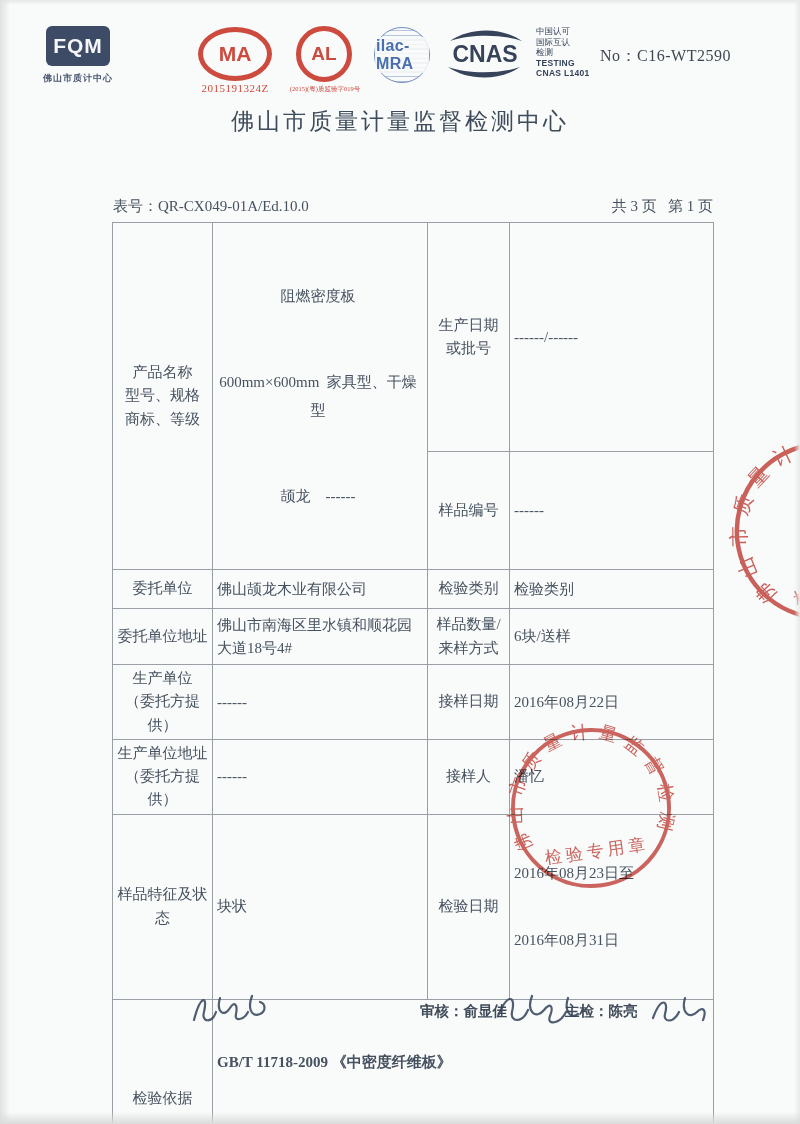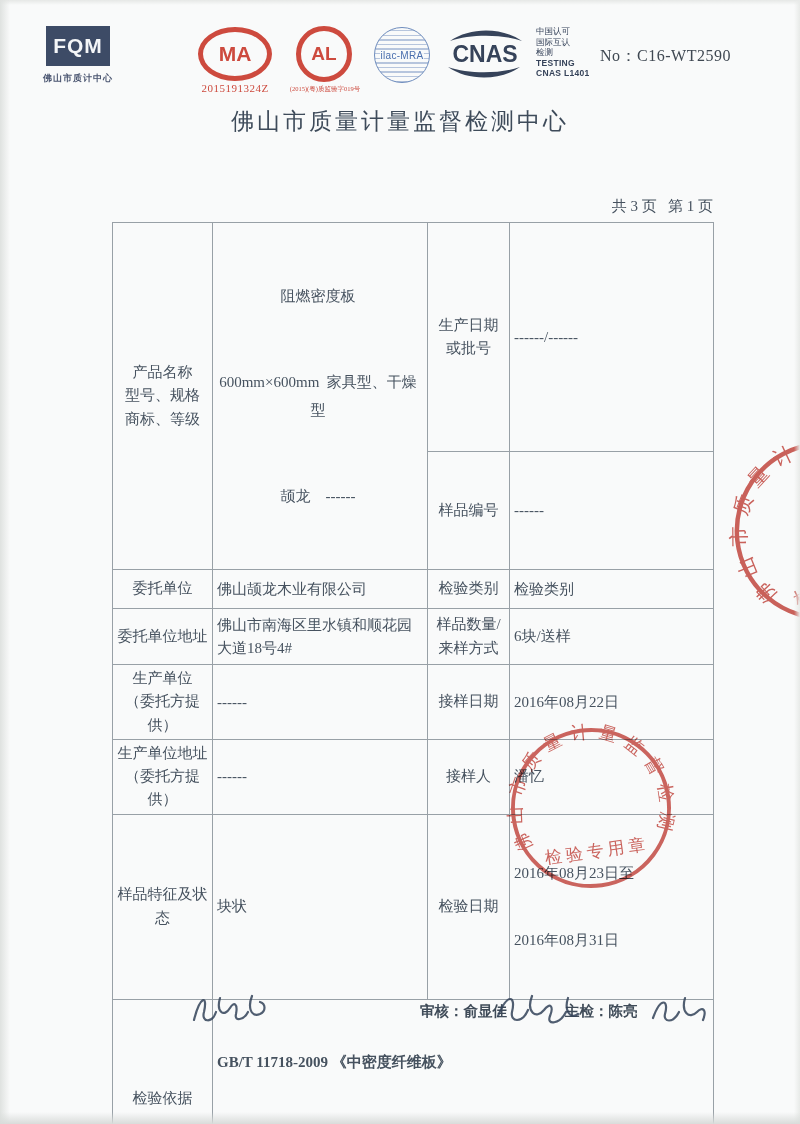--- a/index.html
+++ b/index.html
@@ -9,36 +9,36 @@
   html,body{margin:0;padding:0;}
   body{background:#e9eae9;font-family:"Liberation Serif","DejaVu Serif",serif;}
   .page{position:relative;width:800px;height:1124px;background:var(--paper);overflow:hidden;margin:0 auto;}
   
   .edge-left{position:absolute;left:0;top:0;bottom:0;width:10px;background:linear-gradient(90deg,#dfe2e0,rgba(249,250,250,0));z-index:9;}
   .edge-bottom{position:absolute;left:0;right:0;bottom:0;height:12px;background:linear-gradient(0deg,#d9dcda,rgba(249,250,250,0));z-index:9;}
   .edge-top{position:absolute;left:0;right:0;top:0;height:5px;background:linear-gradient(180deg,#e6e8e6,rgba(249,250,250,0));z-index:9;}
   .edge-right{position:absolute;right:0;top:0;bottom:0;width:6px;background:linear-gradient(270deg,#e8eae8,rgba(249,250,250,0));z-index:9;}
 
   
-  .fqm-box{position:absolute;left:46px;top:26px;width:64px;height:40px;background:#3d4b66;border-radius:0;
+  .fqm-box{position:absolute;left:46px;top:26px;width:64px;height:40px;background:#3d4b66;border-radius:6px;
     display:flex;align-items:center;justify-content:center;color:#f4f6f8;font-size:21px;font-weight:bold;
     letter-spacing:1px;font-family:"Liberation Sans",sans-serif;}
   .fqm-cap{position:absolute;left:30px;top:72px;width:96px;text-align:center;font-size:9px;color:#4a5570;letter-spacing:1px;font-weight:bold;}
   .cma-ring{position:absolute;left:198px;top:27px;width:64px;height:44px;border:5px solid var(--logo_red);
     border-radius:50%;display:flex;align-items:center;justify-content:center;color:var(--logo_red);
     font-weight:bold;font-size:21px;font-family:"Liberation Sans",sans-serif;letter-spacing:0;}
   .cma-num{position:absolute;left:190px;top:82px;width:90px;text-align:center;color:var(--logo_red);font-size:11px;letter-spacing:.5px;}
   .cal-ring{position:absolute;left:296px;top:26px;width:46px;height:46px;border:5px solid var(--logo_red);
     border-radius:50%;display:flex;align-items:center;justify-content:center;color:var(--logo_red);
     font-weight:bold;font-size:19px;font-family:"Liberation Sans",sans-serif;}
   .cal-num{position:absolute;left:282px;top:85px;width:86px;text-align:center;color:var(--logo_red);font-size:6.5px;}
   .ilac-circle{position:absolute;left:374px;top:27px;width:54px;height:54px;border-radius:50%;
     border:1px solid #6e8cbd;background:repeating-linear-gradient(0deg,rgba(74,111,174,.38) 0 1.4px,rgba(249,250,250,0) 1.4px 4.6px);
     display:flex;align-items:center;justify-content:center;}
-  .ilac-label{background:rgba(249,250,250,.85);color:var(--ilac_blue);font-weight:normal;font-size:10px;
+  .ilac-label{background:rgba(249,250,250,.85);color:var(--ilac_blue);font-weight:bold;font-size:16px;
     font-family:"Liberation Sans",sans-serif;padding:0 1px;letter-spacing:.3px;}
   .cnas-wrap{position:absolute;left:438px;top:30px;}
   .cnas-cap{position:absolute;left:536px;top:26px;color:var(--navy);font-size:8.5px;line-height:10.5px;font-family:Liberation Sans, sans-serif;}
   .cnas-cap .b{font-weight:bold;letter-spacing:.3px;}
   .report-no{position:absolute;left:600px;top:46px;font-size:16px;color:#3f4852;letter-spacing:.5px;}
 
   .org-title{position:absolute;left:0;top:106px;width:100%;text-align:center;font-size:23px;color:#3e4b5a;letter-spacing:3px;}
   .doc-title{position:absolute;left:0;top:146px;width:100%;text-align:center;font-size:28px;color:#3e4b5a;
     letter-spacing:14px;white-space:pre-wrap;}
   .meta-form{position:absolute;left:113px;top:197px;font-size:15px;color:var(--ink);}
@@ -96,20 +96,21 @@
     <div>中国认可</div>
     <div>国际互认</div>
     <div>检测</div>
     <div class="b">TESTING</div>
     <div class="b">CNAS L1401</div>
   </div>
 
   <div class="report-no">No：C16-WT2590</div>
 
   <div class="org-title">佛山市质量计量监督检测中心</div>
+  <div class="meta-form">表号：QR-CX049-01A/Ed.10.0</div>
   <div class="meta-page">共 3 页   第 1 页</div>
 
   <table class="report">
     <colgroup>
         <col style="width:100px">
         <col style="width:215px">
         <col style="width:82px">
         <col style="width:204px">
       </colgroup>
     <tbody>

